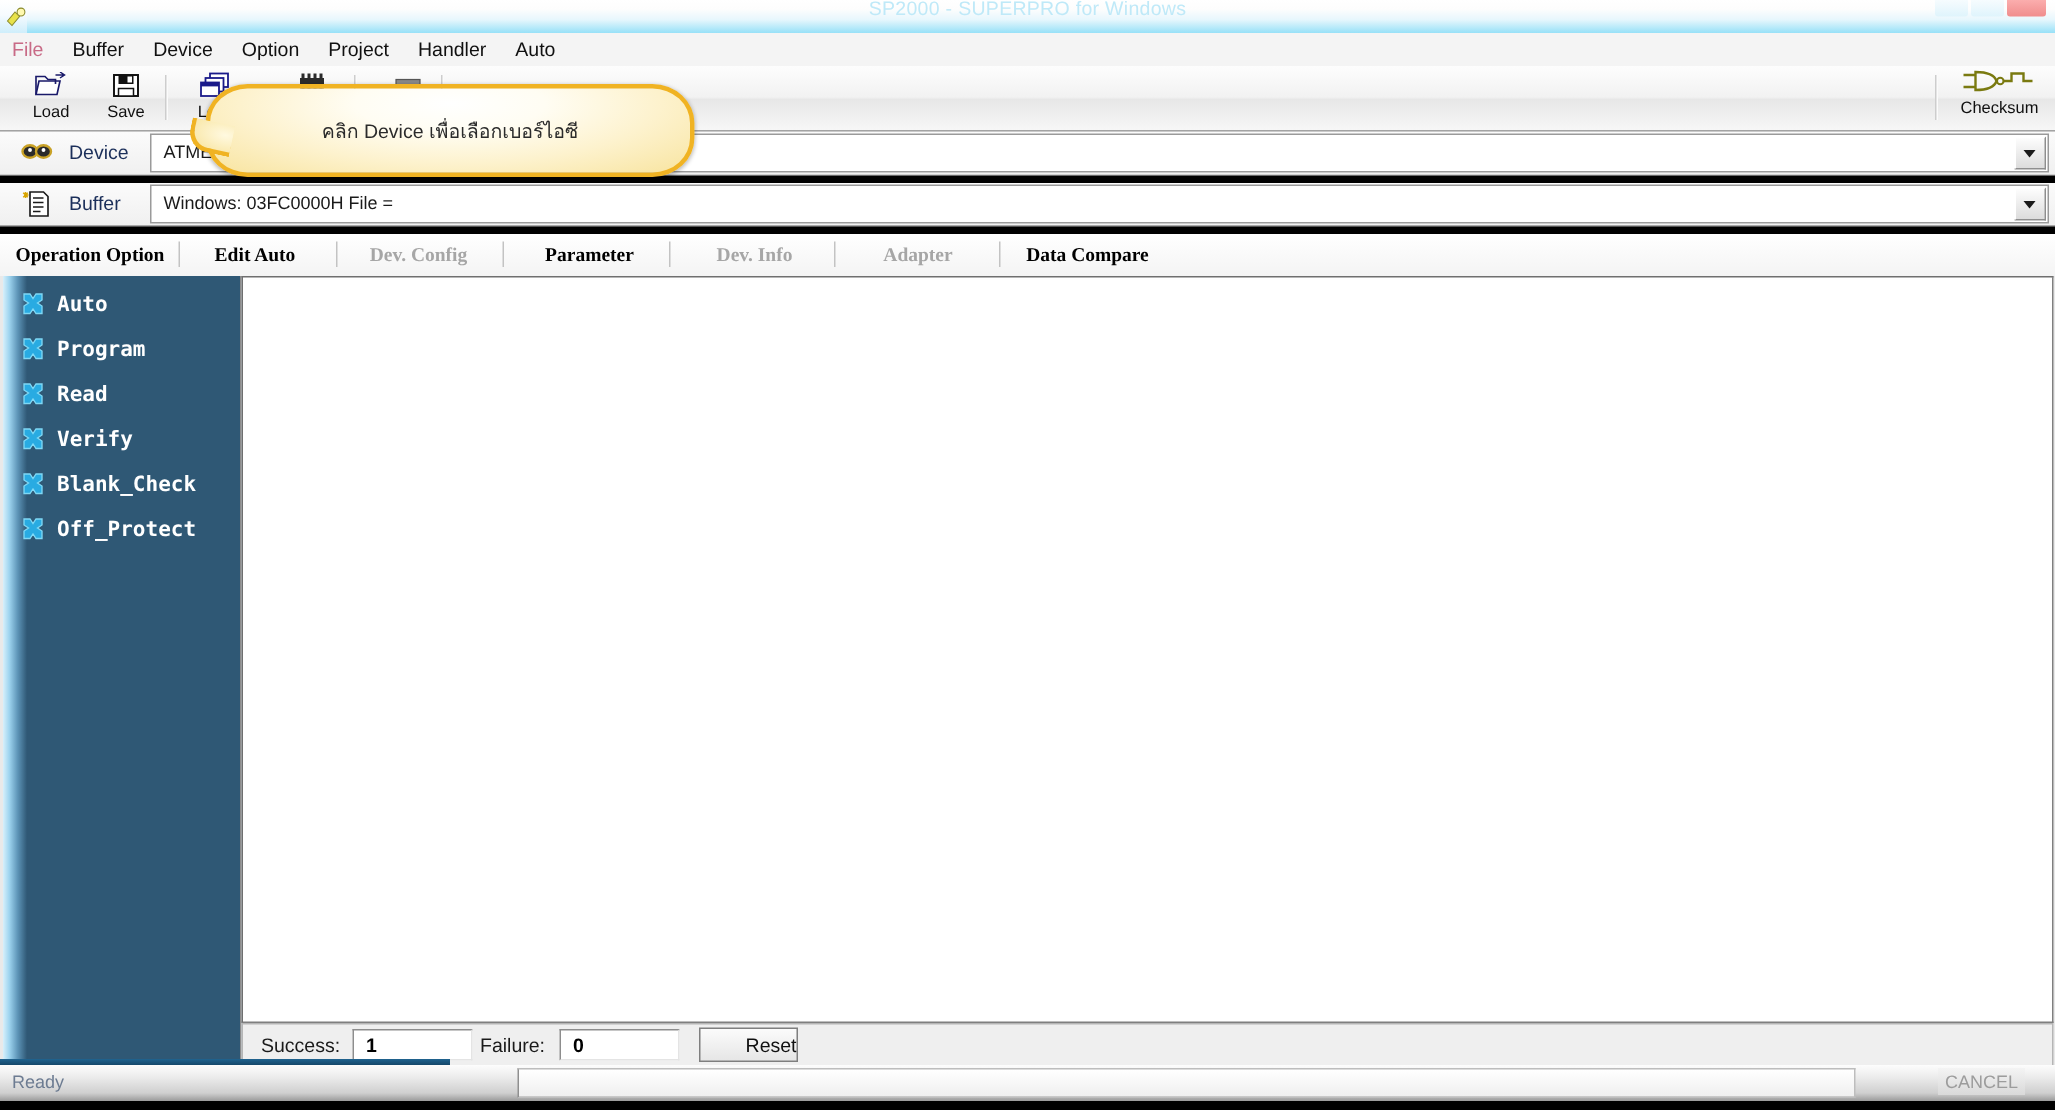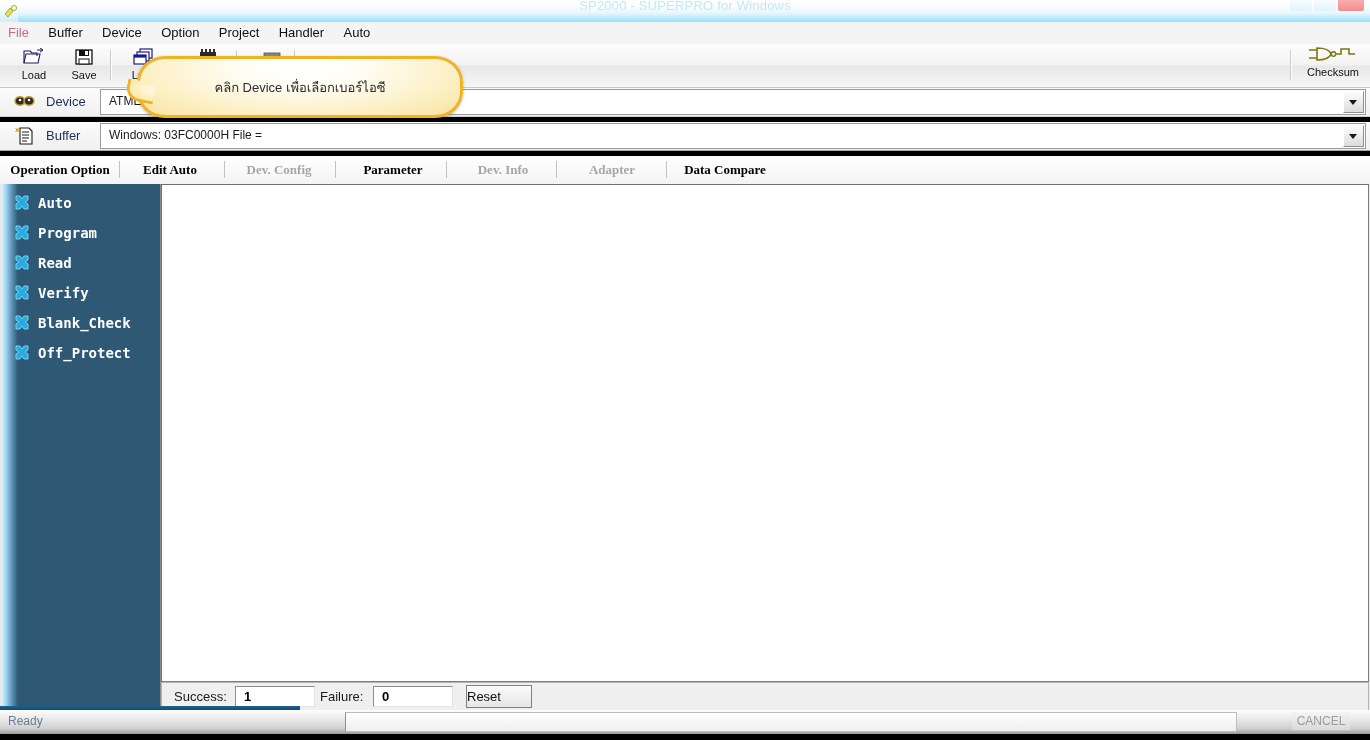--- a/index.html
+++ b/index.html
@@ -179,21 +179,21 @@
     border:1px solid #8d8d8d;border-right-color:#e4e4e4;border-bottom-color:#e4e4e4;
   }
   .st-field span{
     position:absolute;left:8px;top:1px;font-size:13px;font-weight:bold;color:#000;
     line-height:17px;
   }
   .reset-btn{
     position:absolute;top:2px;width:64px;height:21px;
     background:linear-gradient(to bottom,#fbfbfb,#e6e6e6);
     border:1px solid #7f7f7f;
-    text-align:left;font-size:13px;color:#101010;line-height:21px;cursor:default;
+    text-align:right;font-size:13px;color:#101010;line-height:21px;cursor:default;
   }
 
   
   .botstrip{
     position:absolute;left:0;top:710px;width:1370px;height:24px;
     background:linear-gradient(to bottom,#fdfdfd 0%,#ebebeb 35%,#cfcfcf 78%,#9a9a9a 100%);
   }
   .bot-status{
     position:absolute;left:8px;top:4px;font-size:12px;color:#6d7c92;line-height:15px;
   }

